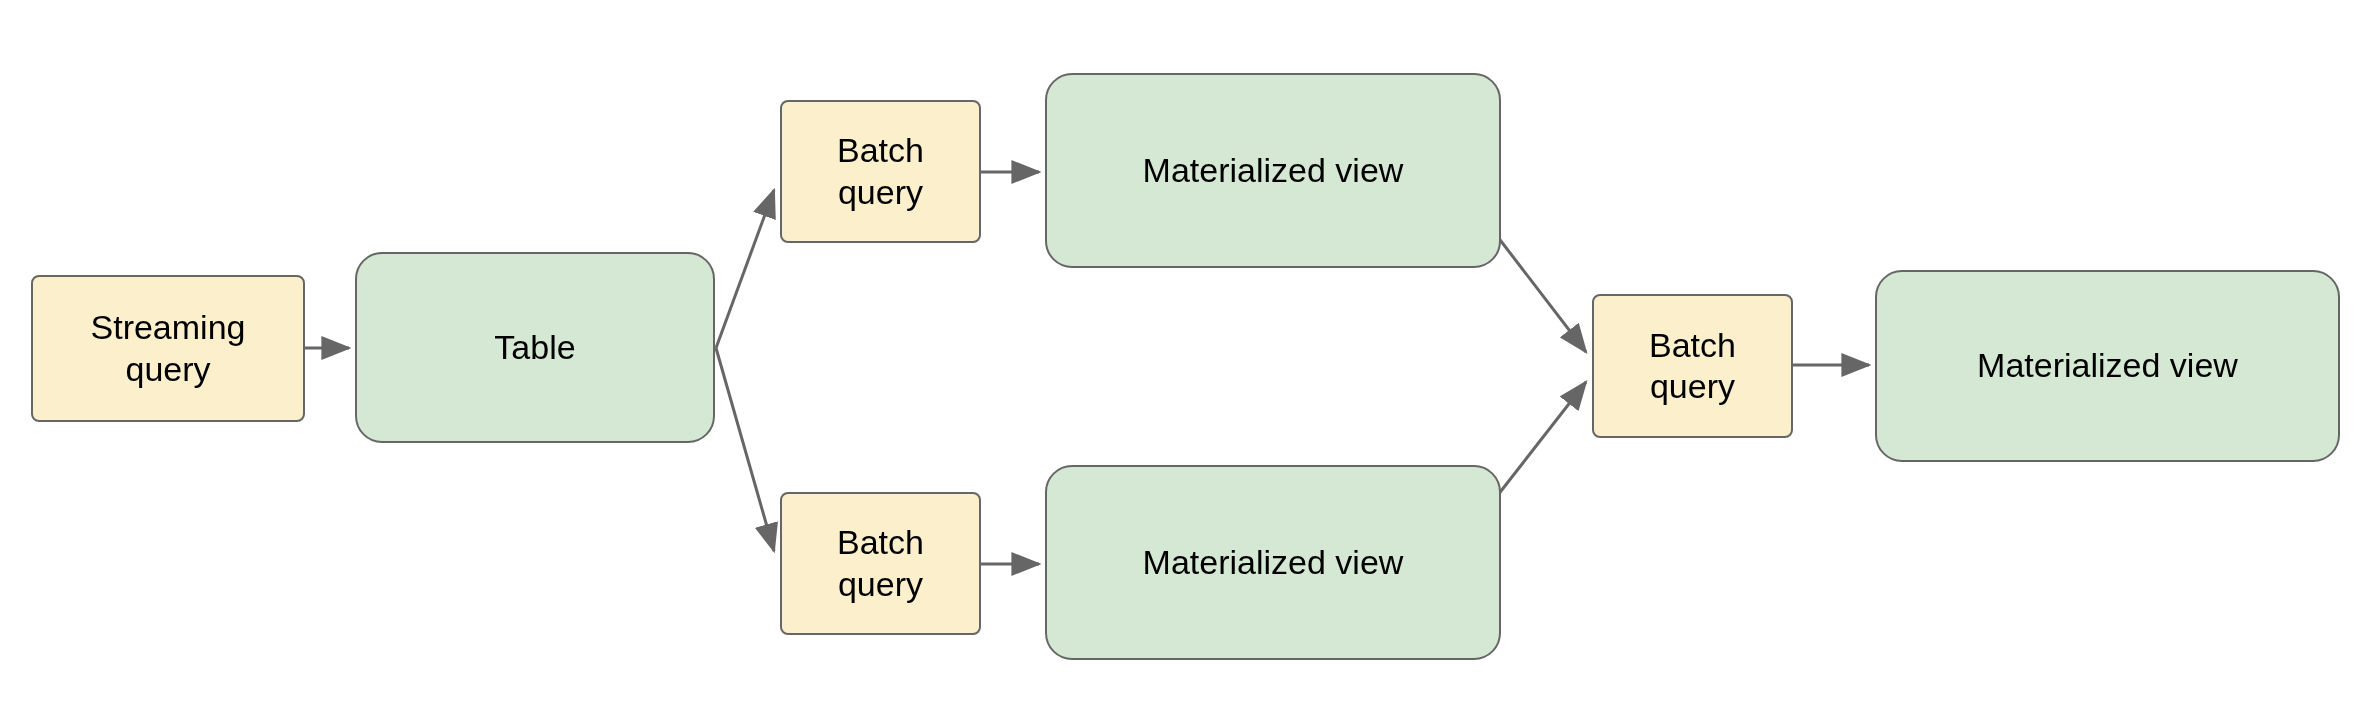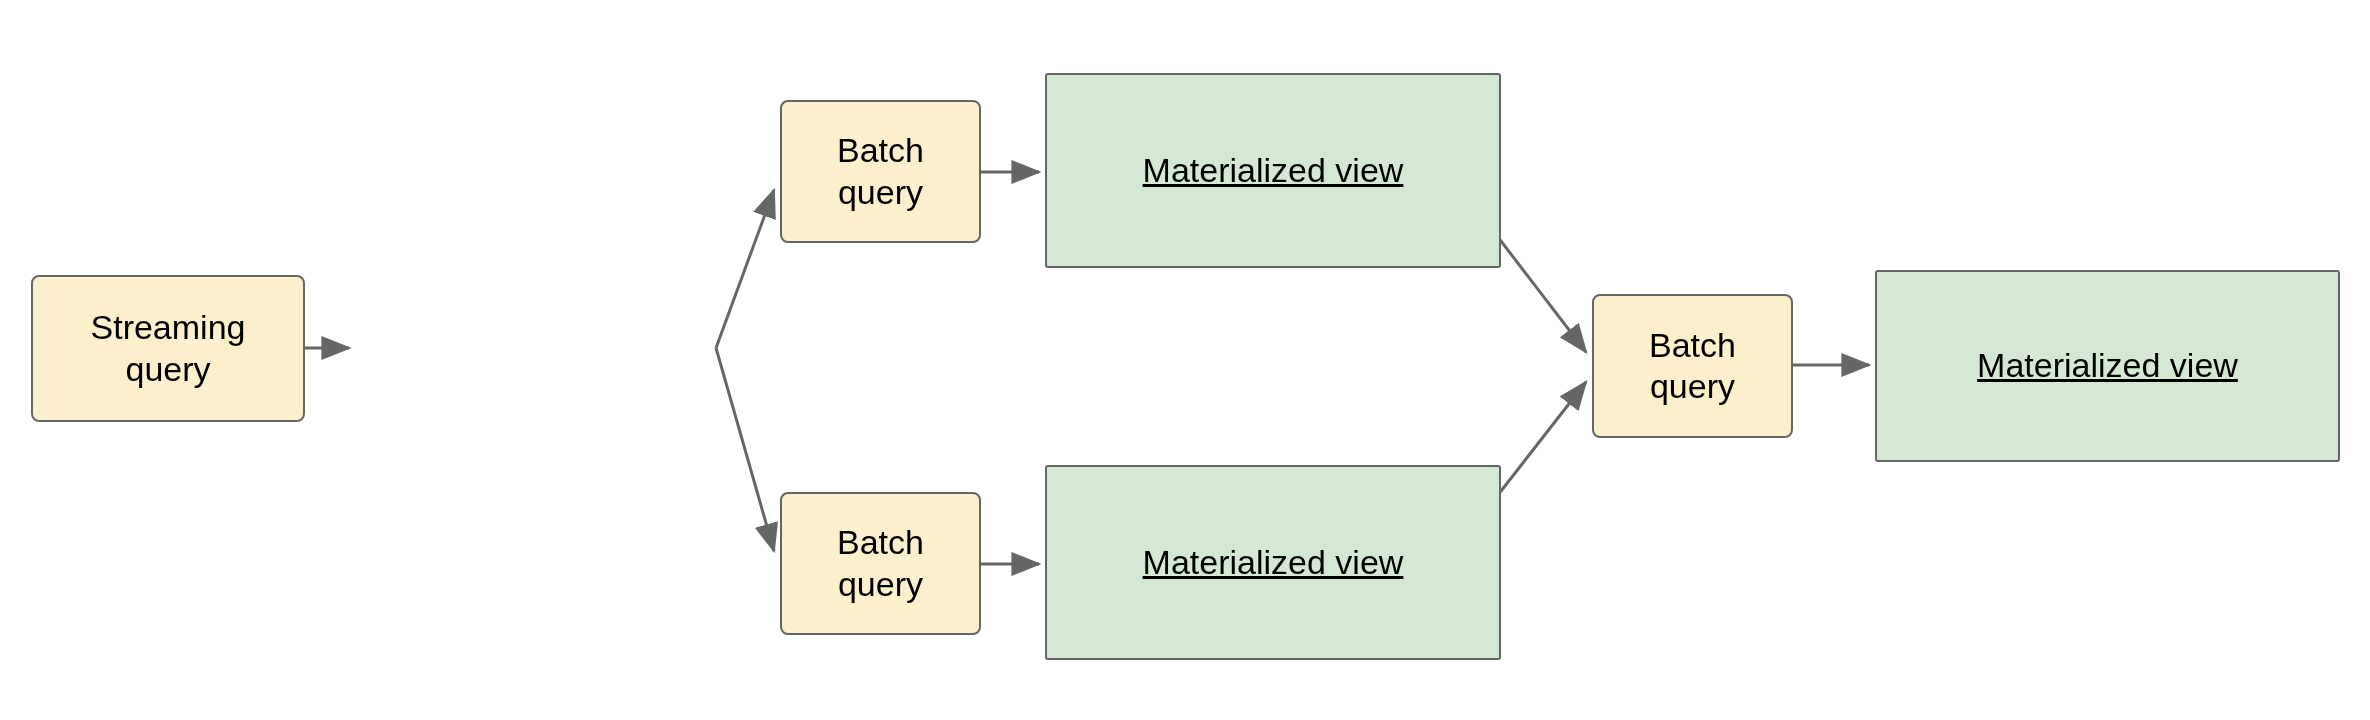--- a/index.html
+++ b/index.html
@@ -36,22 +36,21 @@
     border: 2px solid #666666;
     z-index: 2;
     white-space: pre-line;
   }
   .node.process {
     background: #fbefcc;
     border-radius: 8px;
   }
   .node.store {
     background: #d5e8d4;
-    border-radius: 3px;
-    text-decoration: underline;
+    border-radius: 27px;
   }
   .node-label {
     display: block;
     white-space: pre-line;
   }
 </style>
 </head>
 <body>
 
 <div id="canvas">
@@ -72,20 +71,23 @@
         <line x1="1494" y1="500" x2="1586" y2="382" stroke="#666666" stroke-width="3" marker-end="url(#arrowhead)"></line>
         <line x1="1793" y1="365" x2="1869" y2="365" stroke="#666666" stroke-width="3" marker-end="url(#arrowhead)"></line>
       </g>
   </svg>
 
   <div class="node process" style="left: 31px; top: 275px; width: 274px; height: 147px; background: rgb(251, 239, 204); border-color: rgb(102, 102, 102); justify-content: center;">
     <span class="node-label">Streaming
 query</span>
   </div>
 
+  <div class="node store" style="left: 355px; top: 252px; width: 360px; height: 191px; background: rgb(213, 232, 212); border-color: rgb(102, 102, 102);">
+    <span class="node-label">Table</span>
+  </div>
 
   <div class="node process" style="left: 780px; top: 100px; width: 201px; height: 143px; background: rgb(251, 239, 204); border-color: rgb(102, 102, 102);">
     <span class="node-label">Batch
 query</span>
   </div>
 
   <div class="node store" style="left: 1045px; top: 73px; width: 456px; height: 195px; background: rgb(213, 232, 212); border-color: rgb(102, 102, 102);">
     <span class="node-label">Materialized view</span>
   </div>
 

